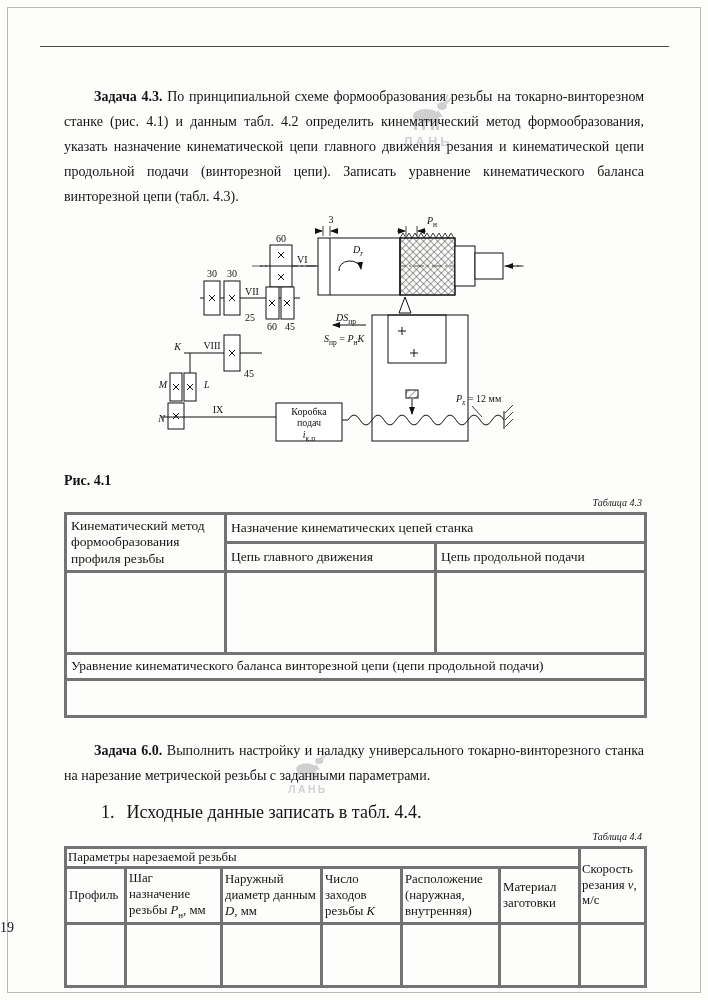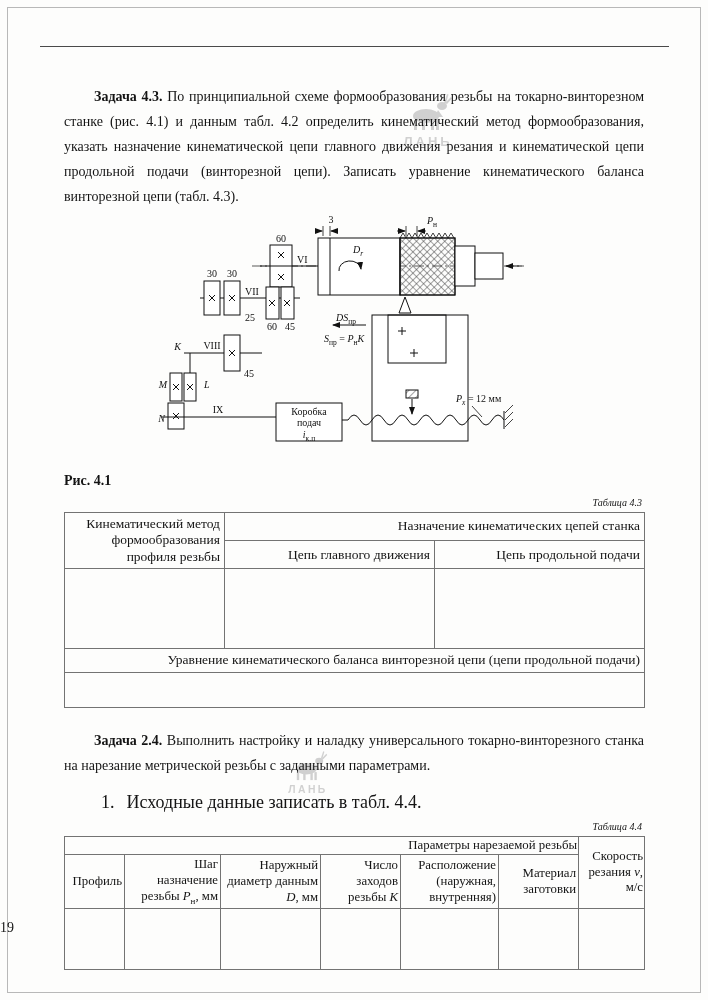--- a/index.html
+++ b/index.html
@@ -15,21 +15,21 @@
   .para{font-size:14px;line-height:25px;text-align:justify;text-indent:30px;margin:0;}
   .para2{margin-top:20px;}
   .figure-area{position:relative;height:258px;margin-top:4px;}
   .fig{position:absolute;left:76px;top:0;}
   .fig text{font-size:10px;fill:#111;font-family:"Liberation Serif",serif;}
   .fig .it{font-style:italic;}
   .fig-caption{font-weight:bold;font-size:14px;margin-top:2px;}
   .tbl-caption{text-align:right;font-style:italic;font-size:10px;margin:8px 2px 4px 0;}
   .cap44{margin-top:8px;}
   table{border-collapse:collapse;width:580px;table-layout:fixed;}
-  td{border:1px solid #737373;text-align:right;vertical-align:middle;
+  td{border:3px solid #737373;text-align:left;vertical-align:middle;
      font-size:13.5px;line-height:1.22;padding:3px 4px;}
   sub{font-size:9px;}
   .t43 .rowbody1 td{height:73px;}
   .t43 .rowbody2 td{height:28px;}
   .t44 td{font-size:12.8px;}
   .t44 .rowp td{height:15px;padding:1px;}
   .t44 .rowh td{height:46px;padding:2px 2px;}
   .t44 .rowb td{height:54px;}
   .list-item{margin-top:14px;margin-left:37px;font-size:18px;}
   .list-item .num{margin-right:12px;}
@@ -222,21 +222,21 @@
       </tr>
       <tr>
         <td colspan="3">Уравнение кинематического баланса винторезной цепи (цепи продольной подачи)</td>
       </tr>
       <tr class="rowbody2">
         <td colspan="3"></td>
       </tr>
     </tbody>
   </table>
 
-  <p class="para para2"><b>Задача 2.4.</b><span> Выполнить настройку и наладку универсального токарно-винторезного станка на нарезание метрической резьбы с заданными параметрами.</span></p>
+  <p class="para para2"><b>Задача 6.0.</b><span> Выполнить настройку и наладку универсального токарно-винторезного станка на нарезание метрической резьбы с заданными параметрами.</span></p>
 
   <div class="list-item">
     <span class="num">1.</span><span>Исходные данные записать в табл. 4.4.</span>
   </div>
 
   <div class="tbl-caption cap44">Таблица 4.4</div>
 
   <table class="t44">
     <colgroup>
       <col style="width:60px">

